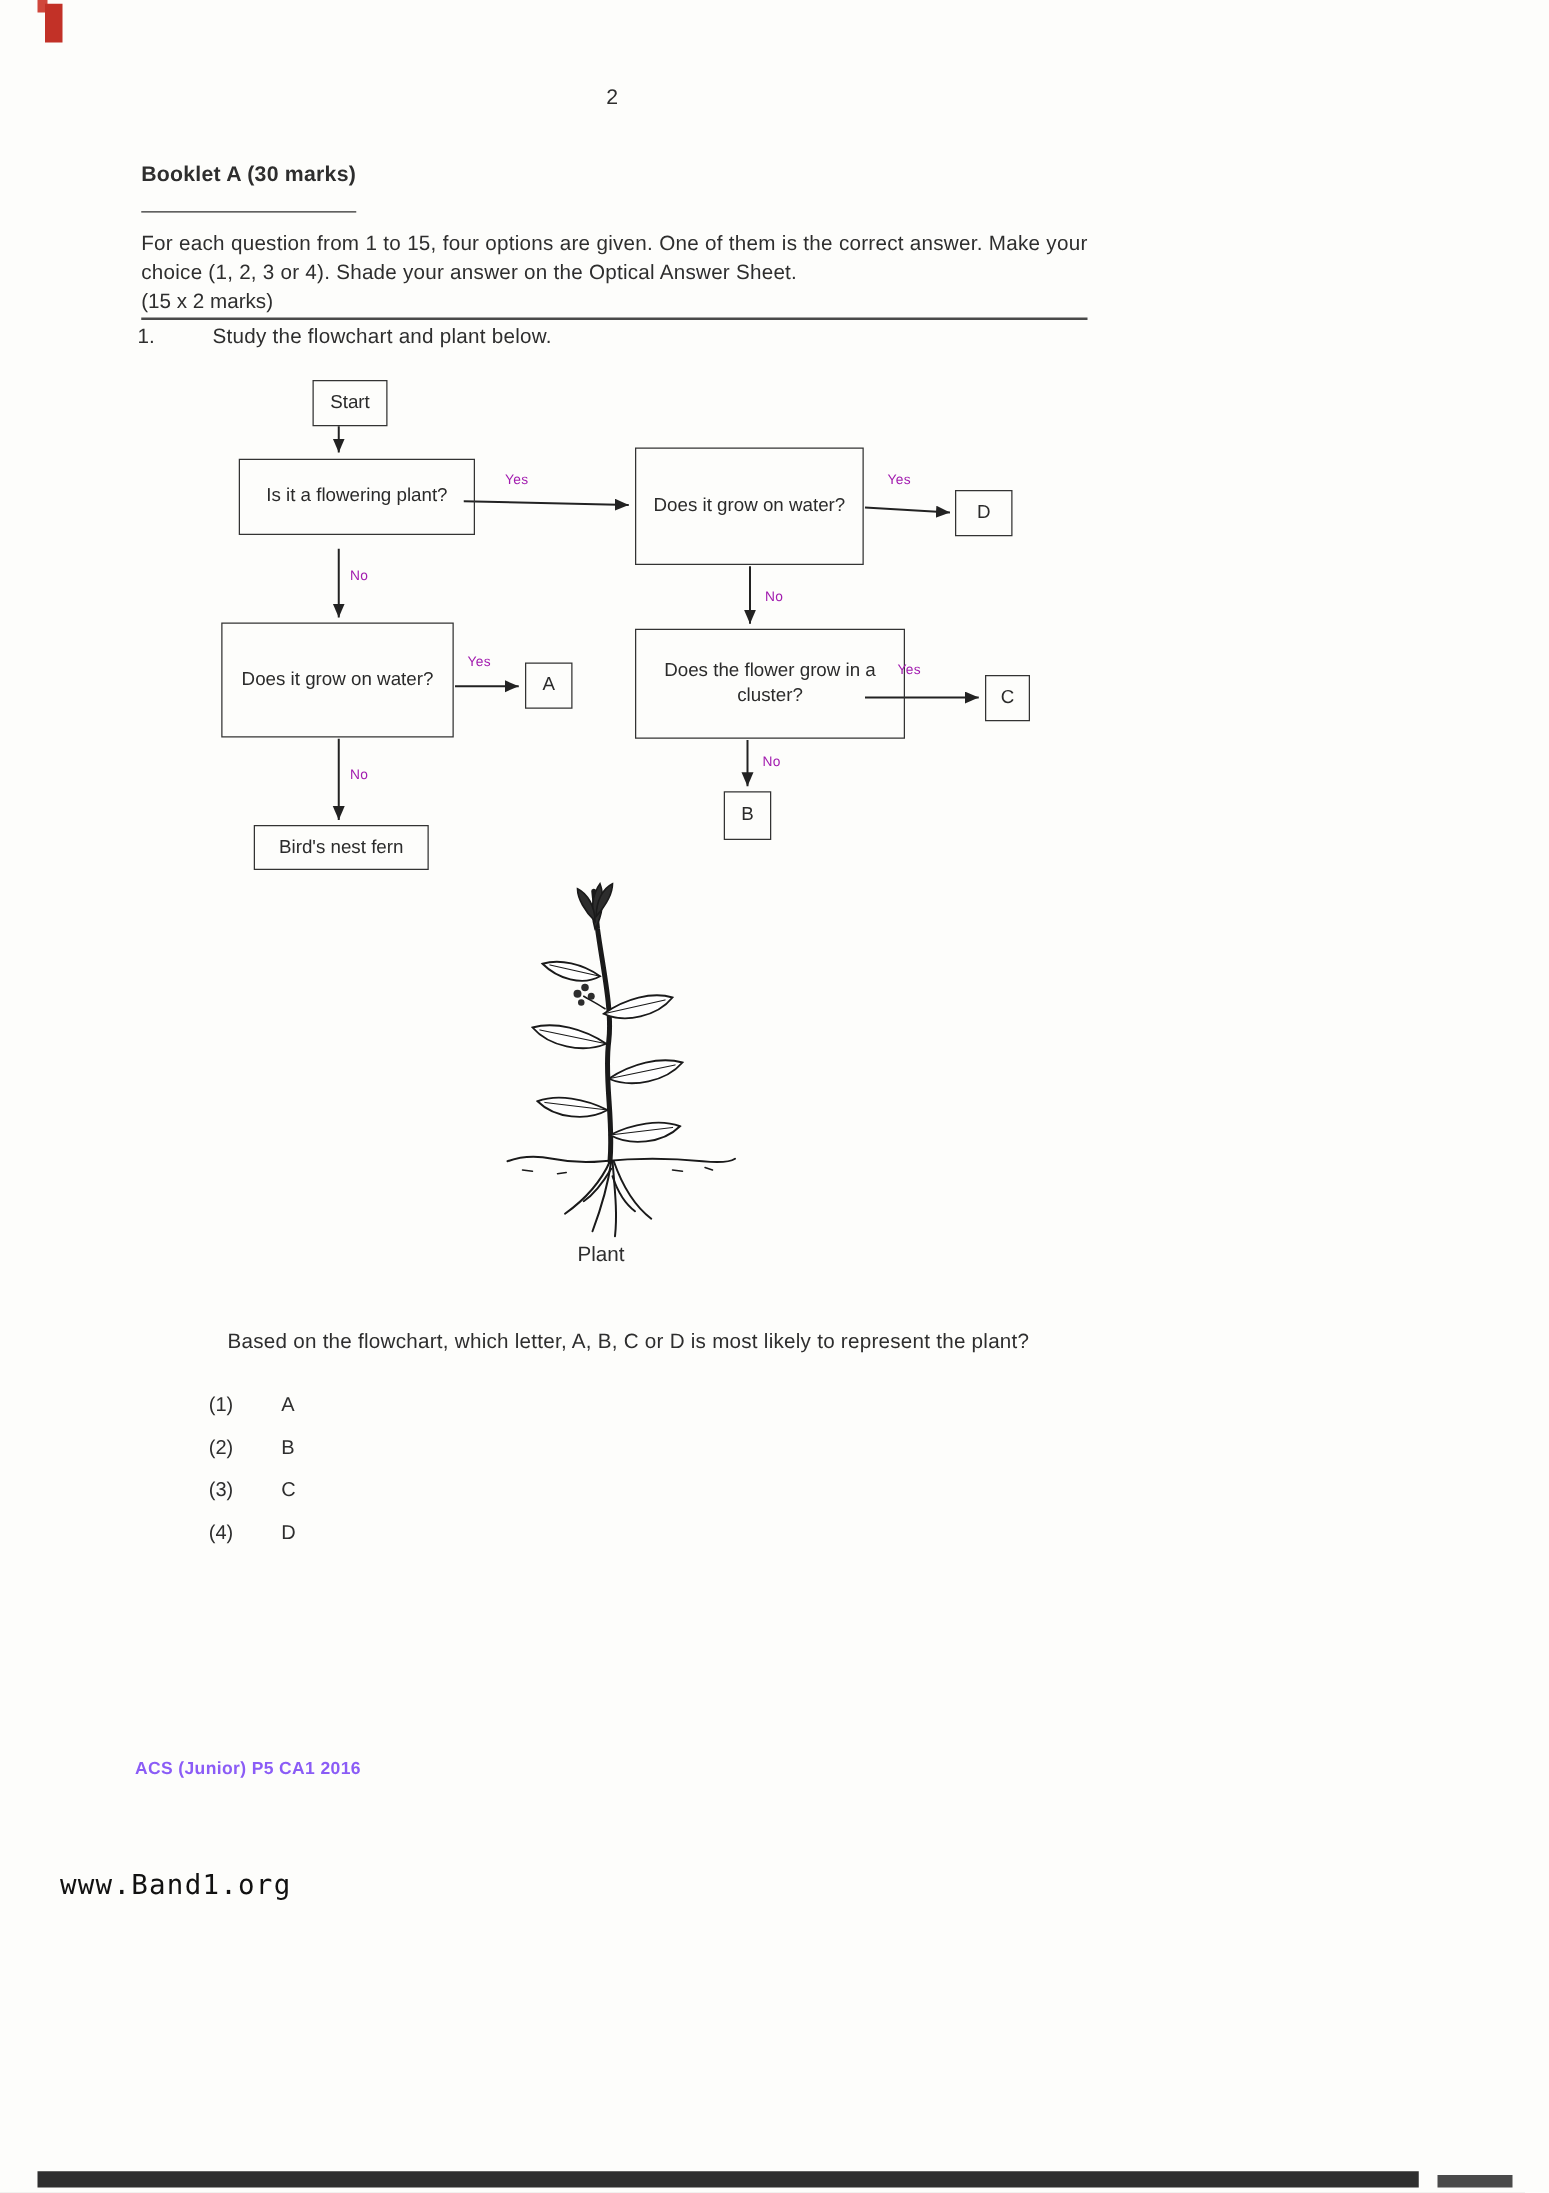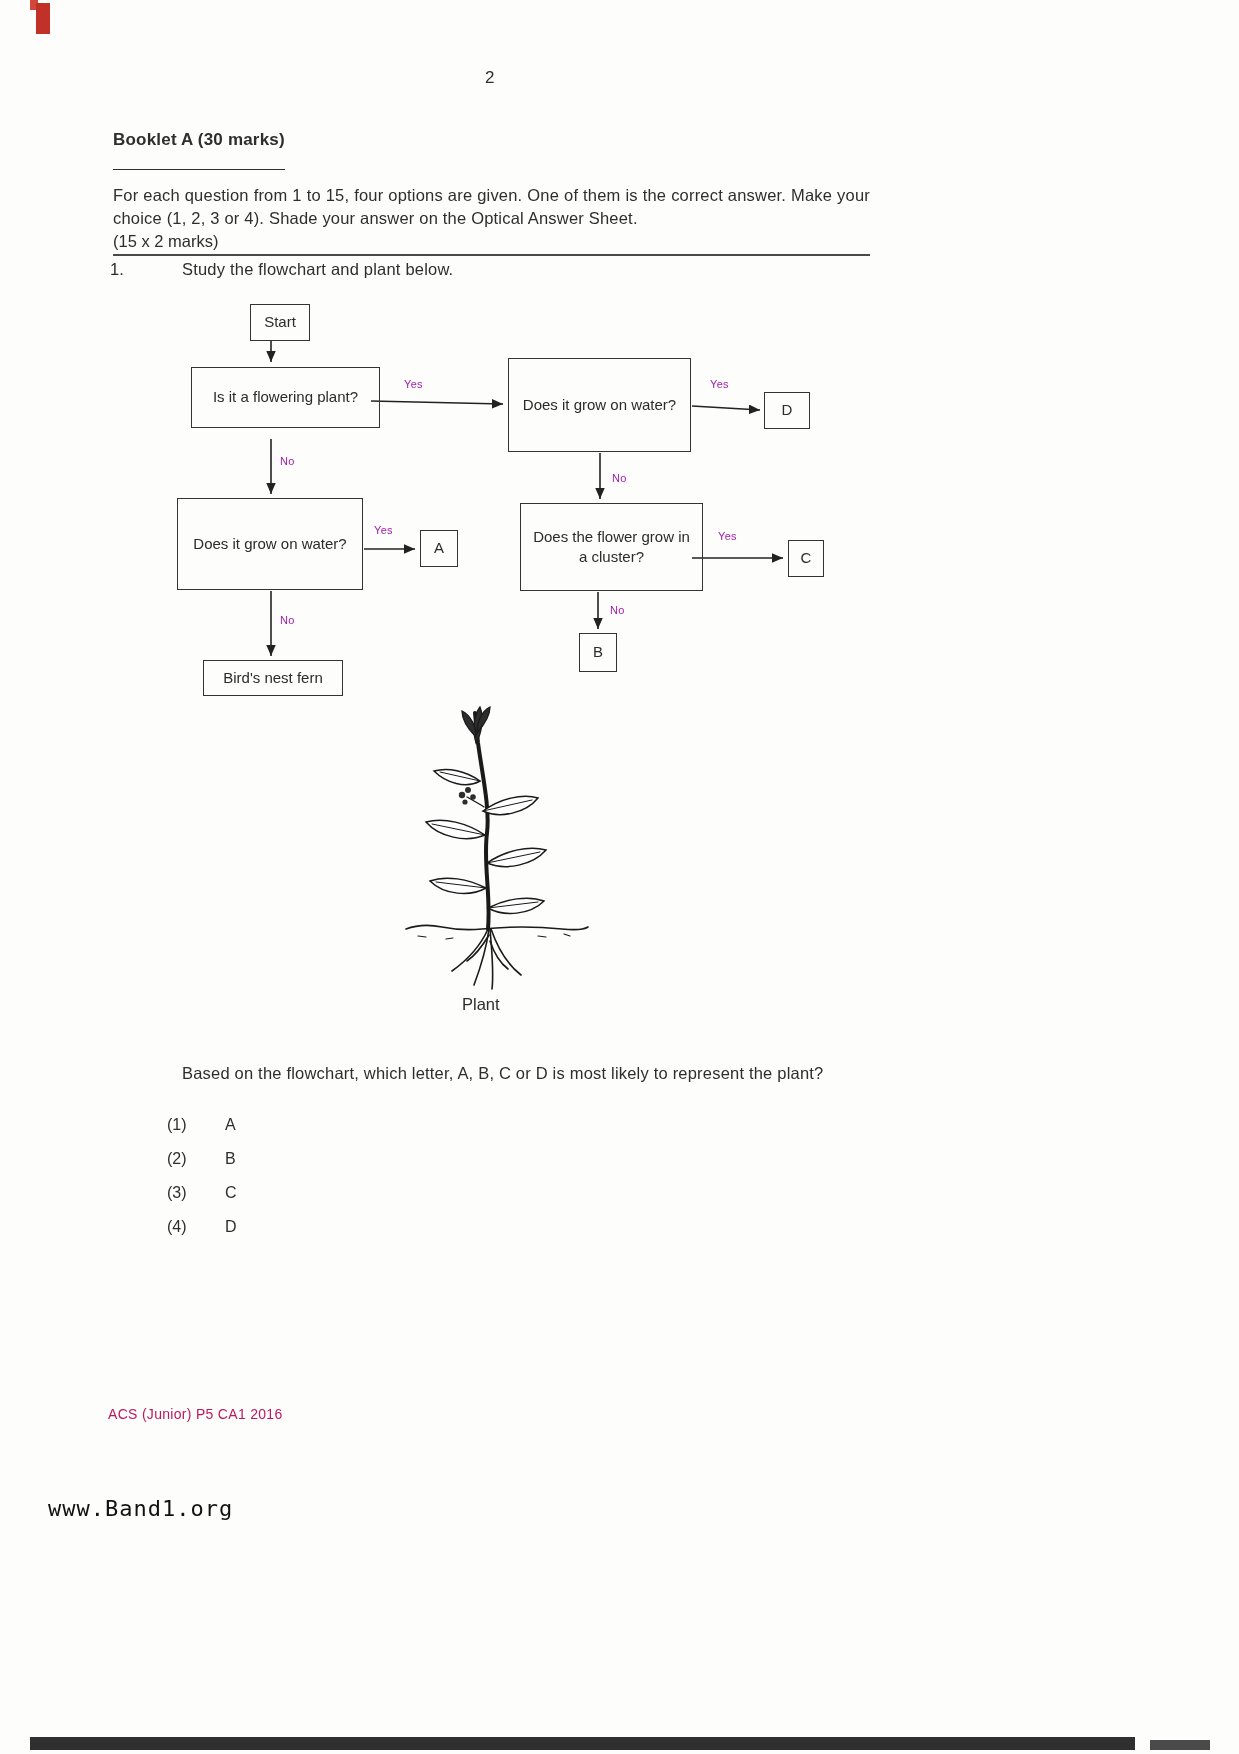--- a/index.html
+++ b/index.html
@@ -21,21 +21,21 @@
   .booklet-heading{
     display:inline-block;font-weight:bold;font-size:17px;
     border-bottom:1.6px solid #2e2e2e;padding-bottom:19px;letter-spacing:.2px;
   }
   .instructions{margin:14px 0 0 0;font-size:16.5px;line-height:23px;text-align:justify;letter-spacing:.2px;}
   .marks-note{font-size:16.5px;line-height:23px;}
   .rule{border:0;border-bottom:2px solid #4a4a4a;margin:1px 0 0 0;width:757px;}
 
   .question-row{left:110px;top:260px;display:flex;font-size:16.5px;}
   .q-num{width:22px;}
-  .q-prompt{margin-left:50px;letter-spacing:.2px;}
+  .q-prompt{margin-left:38px;letter-spacing:.2px;}
 
   
   .flowchart{left:0;top:0;width:1239px;height:760px;pointer-events:none;}
   .fc-arrows{position:absolute;left:0;top:0;}
   .fbox{
     position:absolute;box-sizing:border-box;
     border:1.6px solid #333;
     display:flex;align-items:center;justify-content:center;
     text-align:center;font-size:15px;line-height:1.35;
     padding:2px 10px;background:transparent;color:#2b2b2b;
@@ -45,21 +45,21 @@
   
   .plant-svg{left:388px;top:703px;}
   .plant-caption{left:462px;top:995px;font-size:16.5px;}
 
   .question-text{left:167px;top:1046px;width:645px;font-size:16.5px;line-height:24px;margin:15px;letter-spacing:.2px;}
   .options{left:167px;top:1116px;font-size:16px;}
   .option-row{display:flex;margin-bottom:15px;height:19px;}
   .opt-num{width:58px;}
   .opt-label{}
 
-  .footer-code{left:108px;top:1406px;font-size:14px;color:#be185d;letter-spacing:.3px;}
+  .footer-code{left:108px;top:1406px;font-size:14px;color:#8b5cf6;letter-spacing:.3px;font-weight:bold;}
   .watermark{left:48px;top:1496px;font-size:22px;font-family:"DejaVu Sans Mono", monospace;color:#111;letter-spacing:1px;}
   .bottom-bar{left:30px;top:1737px;width:1105px;height:13px;background:#2f2f2f;}
   .bottom-bar2{left:1150px;top:1740px;width:60px;height:10px;background:#4a4a4a;}
 </style>
 </head>
 <body>
 
 <div class="page">
 
   <div class="abs red-mark2"></div>
@@ -97,21 +97,21 @@
         <line x1="271" y1="439" x2="271" y2="494" marker-end="url(#ah)"></line>
         <line x1="364" y1="549" x2="415" y2="549" marker-end="url(#ah)"></line>
         <line x1="271" y1="591" x2="271" y2="656" marker-end="url(#ah)"></line>
       </g>
     </svg>
 
     <div class="fbox" style="left:250px;top:304px;width:60px;height:37px;text-align:center;">Start</div>
     <div class="fbox" style="left:191px;top:367px;width:189px;height:61px;">Is it a flowering plant?</div>
     <div class="fbox" style="left:508px;top:358px;width:183px;height:94px;">Does it grow on water?</div>
     <div class="fbox" style="left:764px;top:392px;width:46px;height:37px;">D</div>
-    <div class="fbox" style="left:520px;top:503px;width:183px;height:88px;">Does the flower grow in a cluster?</div>
+    <div class="fbox" style="left:508px;top:503px;width:216px;height:88px;">Does the flower grow in a cluster?</div>
     <div class="fbox" style="left:788px;top:540px;width:36px;height:37px;">C</div>
     <div class="fbox" style="left:579px;top:633px;width:38px;height:39px;">B</div>
     <div class="fbox" style="left:177px;top:498px;width:186px;height:92px;">Does it grow on water?</div>
     <div class="fbox" style="left:420px;top:530px;width:38px;height:37px;">A</div>
     <div class="fbox" style="left:203px;top:660px;width:140px;height:36px;">Bird's nest fern</div>
 
     <div class="fc-label" style="left:404px;top:378px;">Yes</div>
     <div class="fc-label" style="left:710px;top:378px;">Yes</div>
     <div class="fc-label" style="left:612px;top:472px;">No</div>
     <div class="fc-label" style="left:718px;top:530px;">Yes</div>

